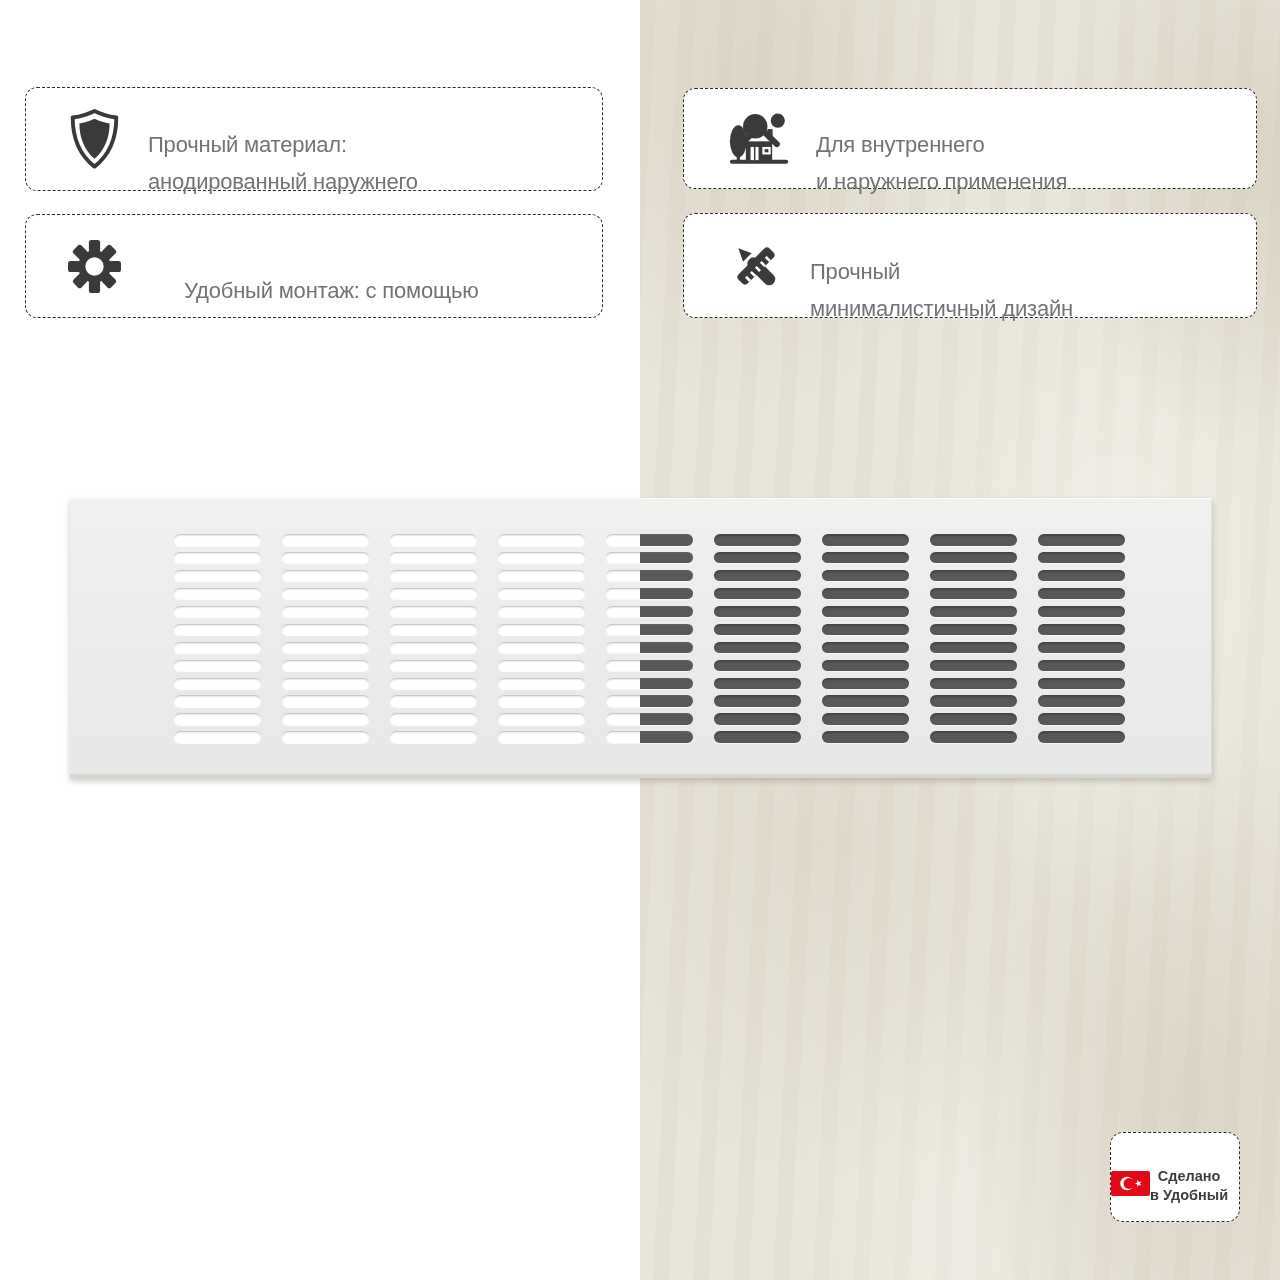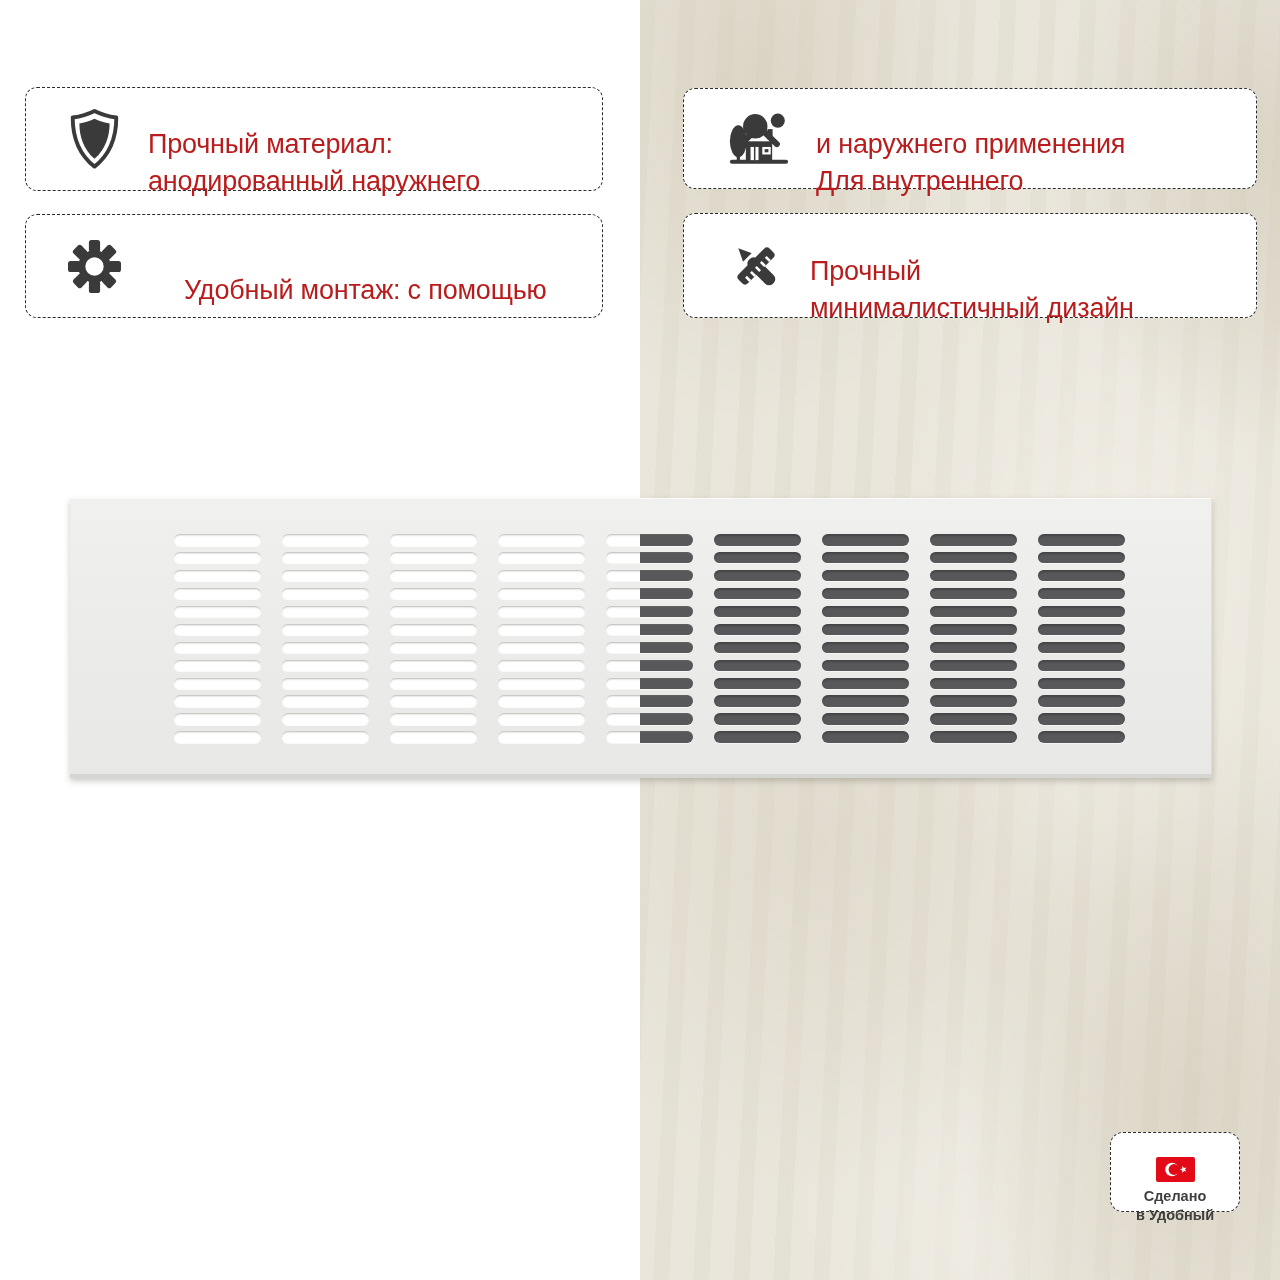--- a/index.html
+++ b/index.html
@@ -21,21 +21,21 @@
       radial-gradient(52% 44% at 86% 86%, rgba(206,198,178,.5) 0%, rgba(206,198,178,0) 70%),
       radial-gradient(42% 30% at 52% 96%, rgba(240,237,229,.75) 0%, rgba(240,237,229,0) 70%),
       repeating-linear-gradient(93deg, rgba(188,179,158,.07) 0 16px, rgba(255,255,255,.06) 16px 40px);
   }
   
   .feature-box{
     position:absolute;background:#ffffff;border:1.5px dashed #2b2b2b;border-radius:12px;
     display:flex;align-items:center;box-sizing:border-box;
   }
   .feature-box .icon-wrap{flex:0 0 56px;display:flex;justify-content:center;align-items:center;}
-  .feature-box .txt{margin-left:26px;color:#b91c1c;font-size:27px;line-height:37px;letter-spacing:-0.2px;margin-top:48px;}
+  .feature-box .txt{margin-left:26px;color:#737373;font-size:22px;line-height:37px;letter-spacing:-0.2px;margin-top:48px;}
   .feature-box .txt div{white-space:nowrap;}
   #box-material{left:25px;top:87px;width:578px;height:104px;padding-left:40px;}
   #box-montage{left:25px;top:214px;width:578px;height:104px;padding-left:40px;gap:36px;}
   #box-usage{left:683px;top:88px;width:574px;height:101px;padding-left:44px;}
   #box-design{left:683px;top:213px;width:574px;height:105px;padding-left:44px;}
   
   .plate{
     position:absolute;left:70px;top:498px;width:1142px;height:276px;
     background:linear-gradient(180deg,#f0f0ee 0%,#ebebe9 55%,#e8e8e6 100%);
     border-bottom:4px solid #d5d5d2;
@@ -55,23 +55,23 @@
   }
   .slot.dark{
     background:#58585a;
     box-shadow:inset 0 2px 2px rgba(0,0,0,.22), 0 1px 0 rgba(255,255,255,.55);
   }
   .slot.split{
     box-shadow:inset 0 2px 2px -1px rgba(110,110,105,.5), 0 1px 0 rgba(255,255,255,.6);
   }
   
   .badge{
-    position:absolute;left:1110px;top:1132px;width:130px;height:80px;
+    position:absolute;left:1110px;top:1132px;width:130px;height:90px;
     background:#ffffff;border:1.5px dashed #2b2b2b;border-radius:13px;
-    display:flex;flex-direction:column;align-items:center;box-sizing:border-box;padding-top:24px;
+    display:flex;flex-direction:row;align-items:center;box-sizing:border-box;padding-top:12px;
   }
   .badge .flag{width:39px;height:25px;display:block;}
   .badge .badge-txt{margin-top:5px;text-align:center;color:#3f3f3f;font-size:14.5px;font-weight:bold;line-height:19px;}
   .icon-svg{display:block;}
 </style>
 </head>
 <body>
 
 <div class="bg-left"></div>
 <div class="bg-right"></div>
@@ -140,22 +140,22 @@
         <path d="M14 36 L33 17.5 L52 36" fill="none" stroke="#3a3a3a" stroke-width="6.5" stroke-linecap="round" stroke-linejoin="round"></path>
         <rect x="2" y="52.5" width="62" height="4.5" rx="2.2"></rect>
       </g>
       <rect x="24" y="39" width="8.5" height="14" fill="#ffffff"></rect>
       <rect x="27.6" y="39" width="1.6" height="14" fill="#3a3a3a"></rect>
       <rect x="36.5" y="39" width="9" height="8" fill="#ffffff"></rect>
       <rect x="39" y="41.3" width="4" height="3.4" fill="#3a3a3a"></rect>
     </svg>
   </span>
   <div class="txt">
+    <div>Для внутреннего</div>
     <div>и наружнего применения</div>
-    <div>Для внутреннего</div>
   </div>
 </div>
 
 <div class="feature-box" id="box-design">
   <span class="icon-wrap">
     <svg class="icon-svg" width="56" height="56" viewBox="0 0 56 56">
       <g transform="rotate(45 28 28)">
         <polygon points="3,28 16,21.8 16,34.2" fill="#3a3a3a"></polygon>
         <rect x="18.5" y="22" width="34" height="12" rx="5.5" fill="#3a3a3a"></rect>
         <rect x="16" y="20.5" width="2.5" height="15" fill="#ffffff"></rect>

